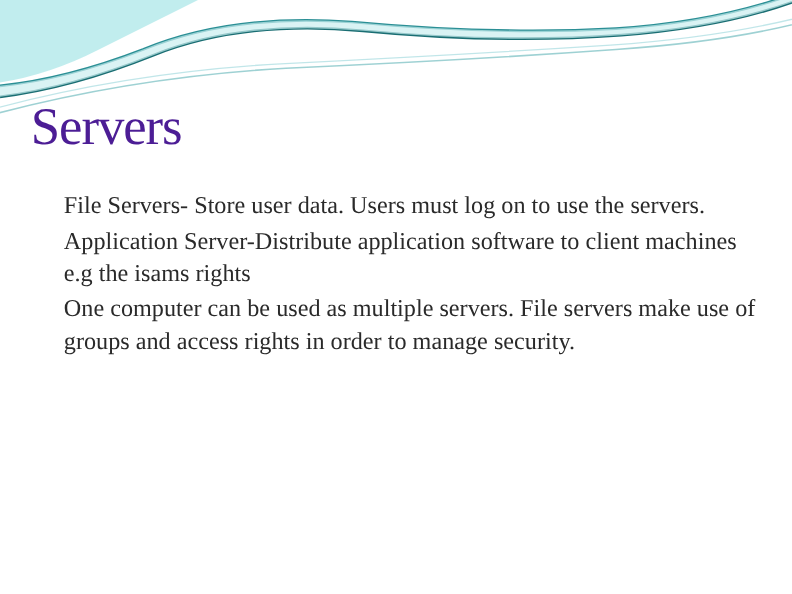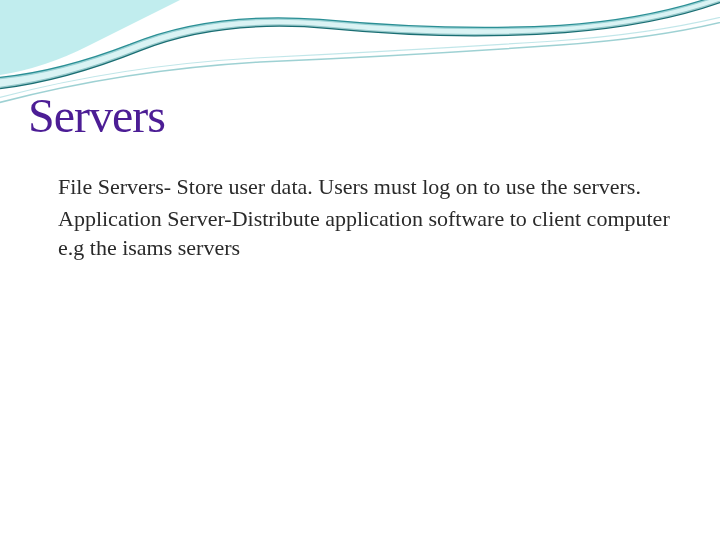--- a/index.html
+++ b/index.html
@@ -60,14 +60,15 @@
 
     <path d="M -10 105 Q 120 70 260 62 Q 420 55 560 45 Q 660 38 730 20" stroke="#86c5c8" stroke-width="1.5" fill="none" opacity="0.8"></path>
     <path d="M -10 100 Q 115 66 255 58 Q 415 50 555 41 Q 655 34 730 15" stroke="#a6dcdf" stroke-width="1.2" fill="none" opacity="0.7"></path>
   </svg>
 </div>
 
 <div class="title">Servers</div>
 
 <div class="body-text">
   <p>File Servers- Store user data. Users must log on to use the servers.</p>
-  <p>Application Server-Distribute application software to client computer e.g the isams servers</p>
+  <p>Application Server-Distribute application software to client machines e.g the isams rights</p>
+  <p>One computer can be used as multiple servers. File servers make use of groups and access rights in order to manage security.</p>
 </div>
 
 </body></html>

